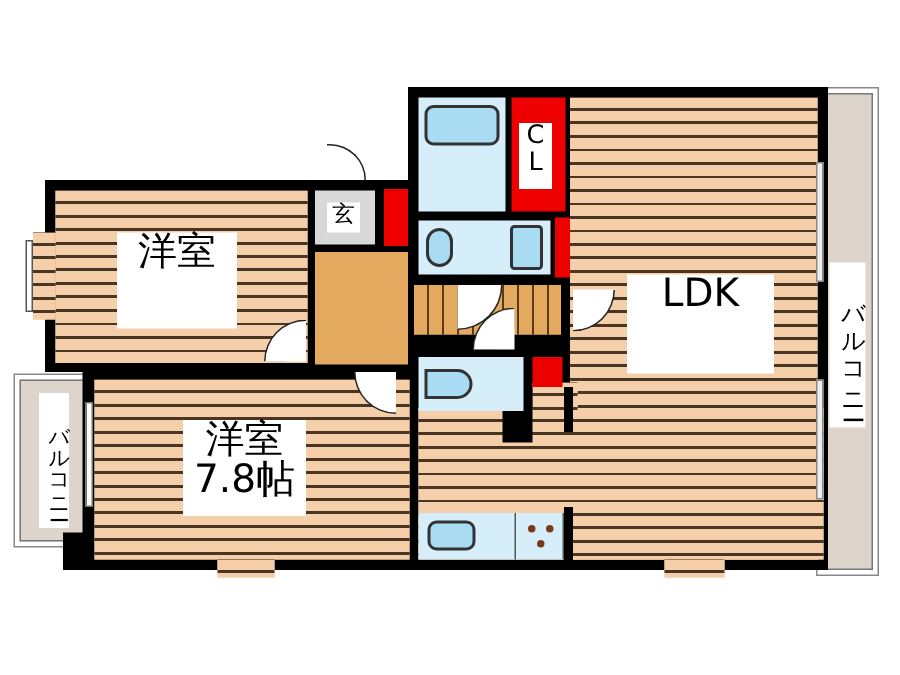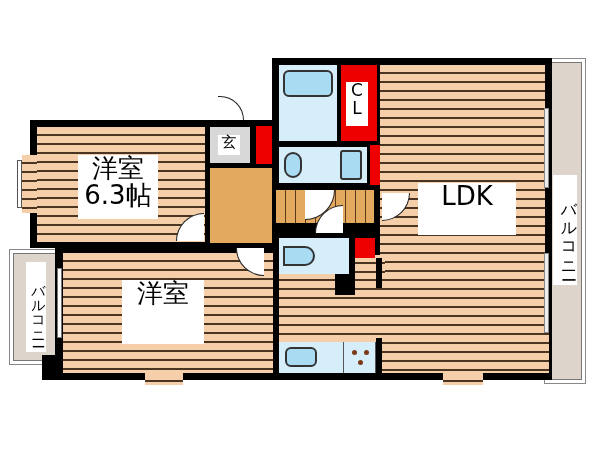--- a/index.html
+++ b/index.html
@@ -88,21 +88,21 @@
   </div>
 
   <div class="abs door" style="left:176px;top:213px;width:28px;height:28px;border-right:none;border-bottom:none;border-radius:28px 0 0 0;"></div>
   <div class="abs door" style="left:236px;top:248px;width:28px;height:28px;border-top:none;border-right:none;border-radius:0 0 0 28px;"></div>
   <div class="abs door" style="left:305px;top:190px;width:30px;height:30px;border-top:none;border-left:none;border-radius:0 0 30px 0;"></div>
   <div class="abs door" style="left:315px;top:205px;width:28px;height:28px;border-right:none;border-bottom:none;border-radius:28px 0 0 0;"></div>
   <div class="abs door" style="left:382px;top:193px;width:28px;height:28px;border-left:none;border-top:none;border-radius:0 0 28px 0;"></div>
 
   <div class="abs label" style="left:78px;top:155px;width:80px;height:64px;font-size:26px;">
     <div>洋室</div>
-    <div>6.3帖</div>
   </div>
   <div class="abs label" style="left:122px;top:280px;width:82px;height:64px;font-size:26px;">
     <div>洋室</div>
+    <div>7.8帖</div>
   </div>
-  <div class="abs label" style="left:418px;top:183px;width:98px;height:52px;font-size:26px;">
+  <div class="abs label" style="left:418px;top:183px;width:98px;height:66px;font-size:26px;">
     <div>LDK</div>
   </div>
 </div>
 
 </body></html>

